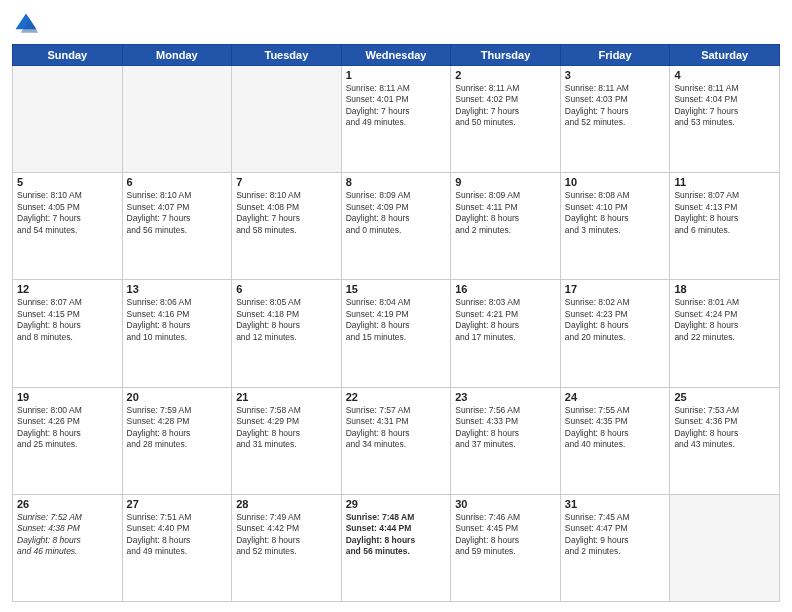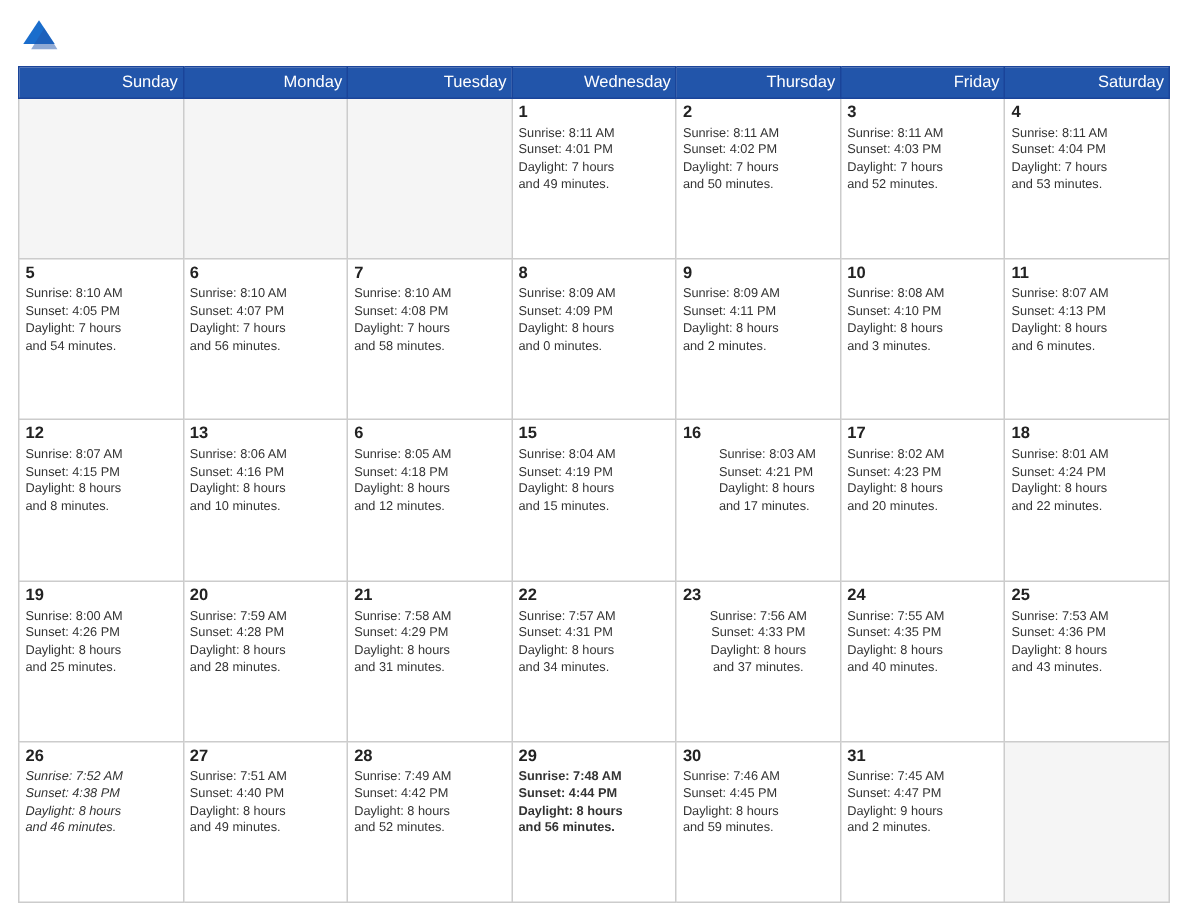--- a/index.html
+++ b/index.html
@@ -65,23 +65,23 @@
       flex: 1;
       border: 1px solid #ccc;
       border-collapse: collapse;
       width: 100%;
       table-layout: fixed;
     }
     .calendar th {
       background: #2255aa;
       color: white;
       font-size: 11px;
-      font-weight: normal;
+      font-weight: bold;
       padding: 4px 3px;
-      text-align: right;
+      text-align: center;
       border: 1px solid #1a4499;
     }
     .calendar td {
       border: 1px solid #ccc;
       vertical-align: top;
       padding: 3px 4px;
       font-size: 9px;
       color: #333;
       height: 82px;
       background: #fff;
@@ -244,21 +244,21 @@
           </td>
           <td>
             <span class="day-num">15</span>
             <div class="day-info" style="white-space: pre-line;">Sunrise: 8:04 AM
 Sunset: 4:19 PM
 Daylight: 8 hours
 and 15 minutes.</div>
           </td>
           <td>
             <span class="day-num">16</span>
-            <div class="day-info" style="white-space: pre-line; margin-left: 24px;">Sunrise: 8:03 AM
+            <div class="day-info" style="white-space: pre-line;">Sunrise: 8:03 AM
 Sunset: 4:21 PM
 Daylight: 8 hours
 and 17 minutes.</div>
           </td>
           <td>
             <span class="day-num">17</span>
             <div class="day-info" style="white-space: pre-line;">Sunrise: 8:02 AM
 Sunset: 4:23 PM
 Daylight: 8 hours
 and 20 minutes.</div>
@@ -295,21 +295,21 @@
           </td>
           <td>
             <span class="day-num">22</span>
             <div class="day-info" style="white-space: pre-line;">Sunrise: 7:57 AM
 Sunset: 4:31 PM
 Daylight: 8 hours
 and 34 minutes.</div>
           </td>
           <td>
             <span class="day-num">23</span>
-            <div class="day-info" style="white-space: pre-line; text-align: center;">Sunrise: 7:56 AM
+            <div class="day-info" style="white-space: pre-line;">Sunrise: 7:56 AM
 Sunset: 4:33 PM
 Daylight: 8 hours
 and 37 minutes.</div>
           </td>
           <td>
             <span class="day-num">24</span>
             <div class="day-info" style="white-space: pre-line;">Sunrise: 7:55 AM
 Sunset: 4:35 PM
 Daylight: 8 hours
 and 40 minutes.</div>

